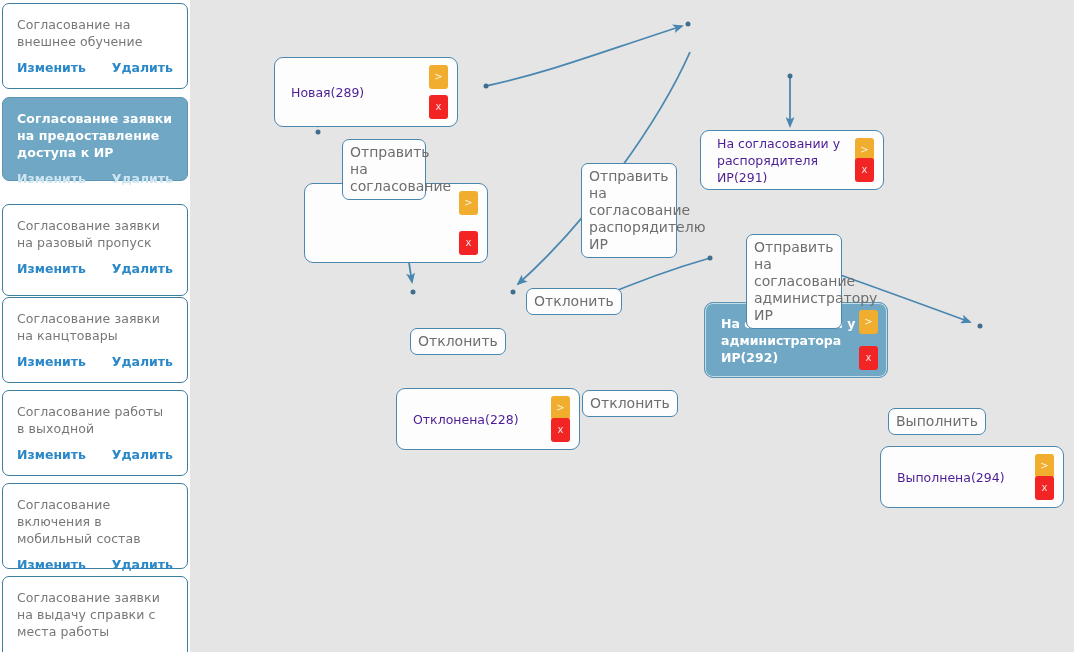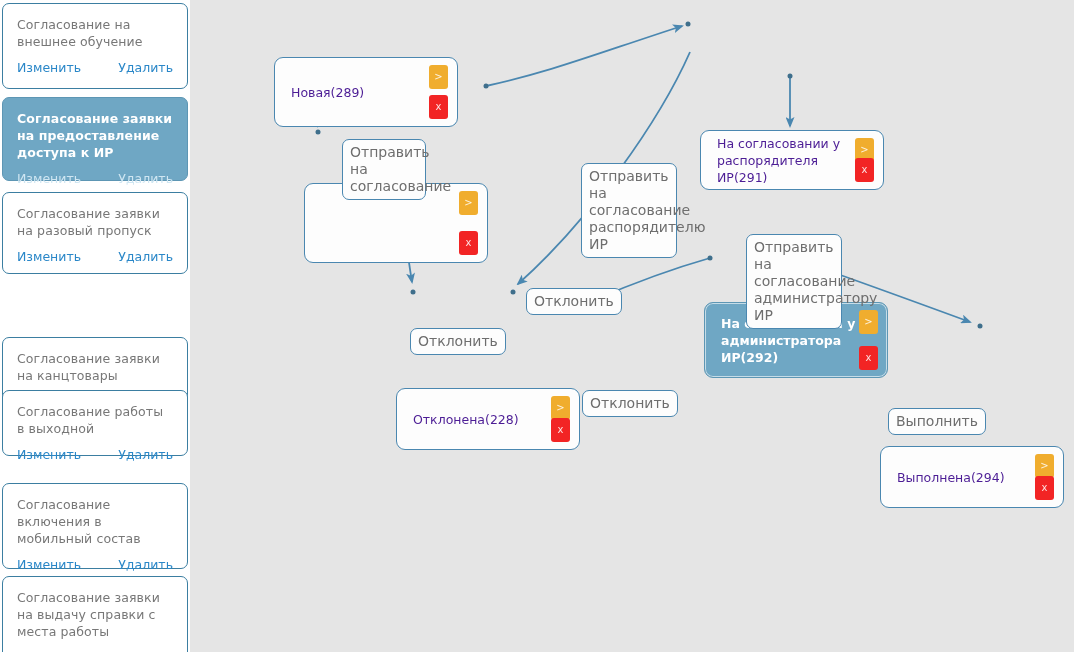--- a/index.html
+++ b/index.html
@@ -43,20 +43,21 @@
   .wf-actions {
     display: flex;
     justify-content: space-between;
     margin-top: 10px;
   }
   .wf-link {
     font-size: 12.5px;
     color: #2a87c8;
     text-decoration: none;
     cursor: pointer;
+    font-weight: bold;
   }
   .wf-card.selected .wf-link { color: #cfe6f2; }
 
   
   #canvas {
     position: relative;
     flex: 1 1 auto;
     height: 652px;
     background: #e5e5e5;
     overflow: hidden;
@@ -141,37 +142,37 @@
     </div>
 
     <div class="wf-card selected" style="top:97px;height:84px;">
       <div class="wf-title">Согласование заявки на предоставление доступа к ИР</div>
       <div class="wf-actions">
         <span class="wf-link">Изменить</span>
         <span class="wf-link">Удалить</span>
       </div>
     </div>
 
-    <div class="wf-card" style="top:192px;height:82px;">
+    <div class="wf-card" style="top:204px;height:92px;">
       <div class="wf-title">Согласование заявки на разовый пропуск</div>
       <div class="wf-actions">
         <span class="wf-link">Изменить</span>
         <span class="wf-link">Удалить</span>
       </div>
     </div>
 
-    <div class="wf-card" style="top:297px;height:86px;margin-top:40px;">
+    <div class="wf-card" style="top:297px;height:86px;">
       <div class="wf-title">Согласование заявки на канцтовары</div>
       <div class="wf-actions">
         <span class="wf-link">Изменить</span>
         <span class="wf-link">Удалить</span>
       </div>
     </div>
 
-    <div class="wf-card" style="top:390px;height:66px;">
+    <div class="wf-card" style="top:390px;height:86px;">
       <div class="wf-title">Согласование работы в выходной</div>
       <div class="wf-actions">
         <span class="wf-link">Изменить</span>
         <span class="wf-link">Удалить</span>
       </div>
     </div>
 
     <div class="wf-card" style="top:483px;height:86px;">
       <div class="wf-title">Согласование включения в мобильный состав</div>
       <div class="wf-actions">

